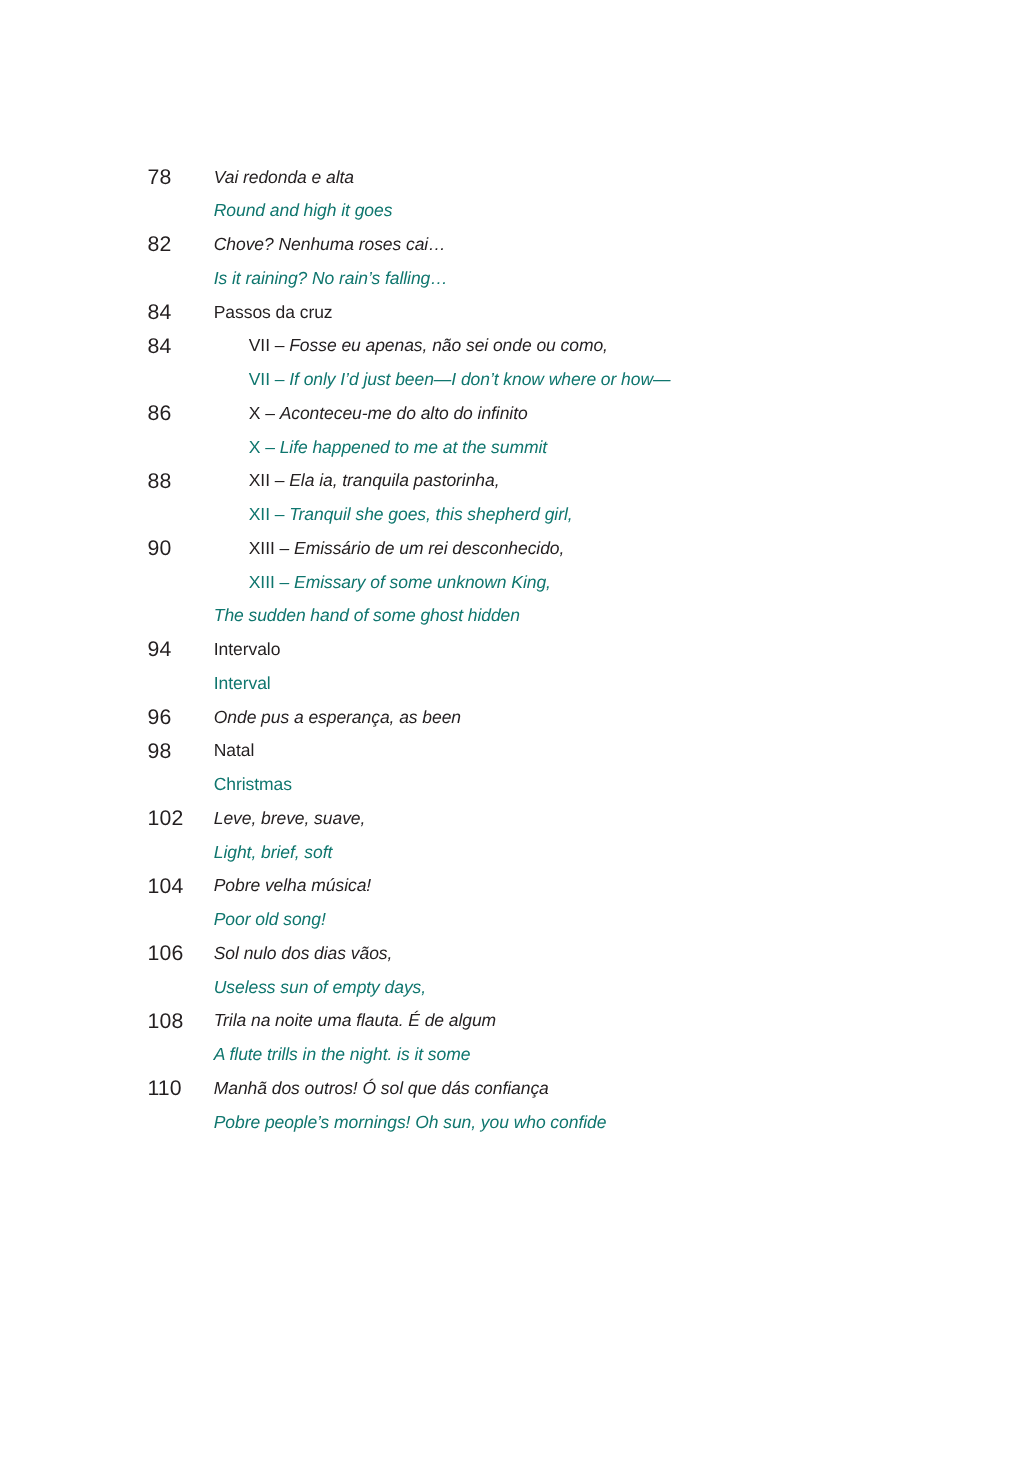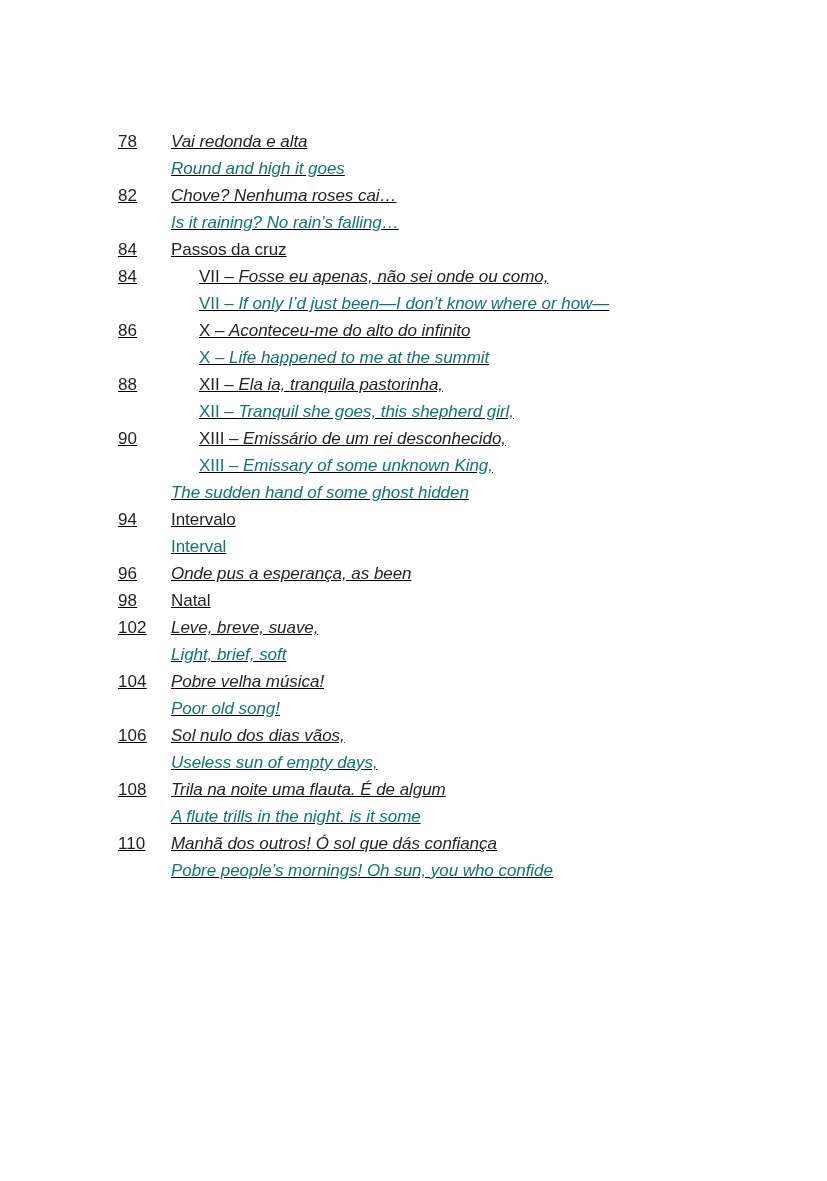--- a/index.html
+++ b/index.html
@@ -26,36 +26,35 @@
     top: 128px;
     width: 620px;
   }
   .entry {
     display: block;
   }
   .line {
     display: flex;
     align-items: center;
     height: 27px;
-    text-decoration: underline;
   }
   .pagenum {
     flex: 0 0 auto;
     width: 53px;
     font-size: 17px;
     line-height: 27px;
     color: #231f20;
     letter-spacing: 0.1px;
   }
   .pagenum.blank {
     color: transparent;
   }
   .title {
     flex: 1 1 auto;
-    font-size: 17px;
+    font-size: 14px;
     line-height: 27px;
     color: #231f20;
     white-space: nowrap;
     letter-spacing: -0.05px;
   }
   .title.trans {
     color: #0f766e;
   }
   .title.ital {
     font-style: italic;
@@ -158,20 +157,24 @@
         <div class="line">
           <span class="pagenum">96</span>
           <span class="title ital">Onde pus a esperança, as been</span>
         </div>
       </div>
       <div class="entry">
         <div class="line">
           <span class="pagenum">98</span>
           <span class="title">Natal</span>
         </div>
+        <div class="line">
+          <span class="pagenum blank"></span>
+          <span class="title trans">Christmas</span>
+        </div>
       </div>
       <div class="entry">
         <div class="line">
           <span class="pagenum">102</span>
           <span class="title ital">Leve, breve, suave,</span>
         </div>
         <div class="line">
           <span class="pagenum blank"></span>
           <span class="title trans ital">Light, brief, soft</span>
         </div>

